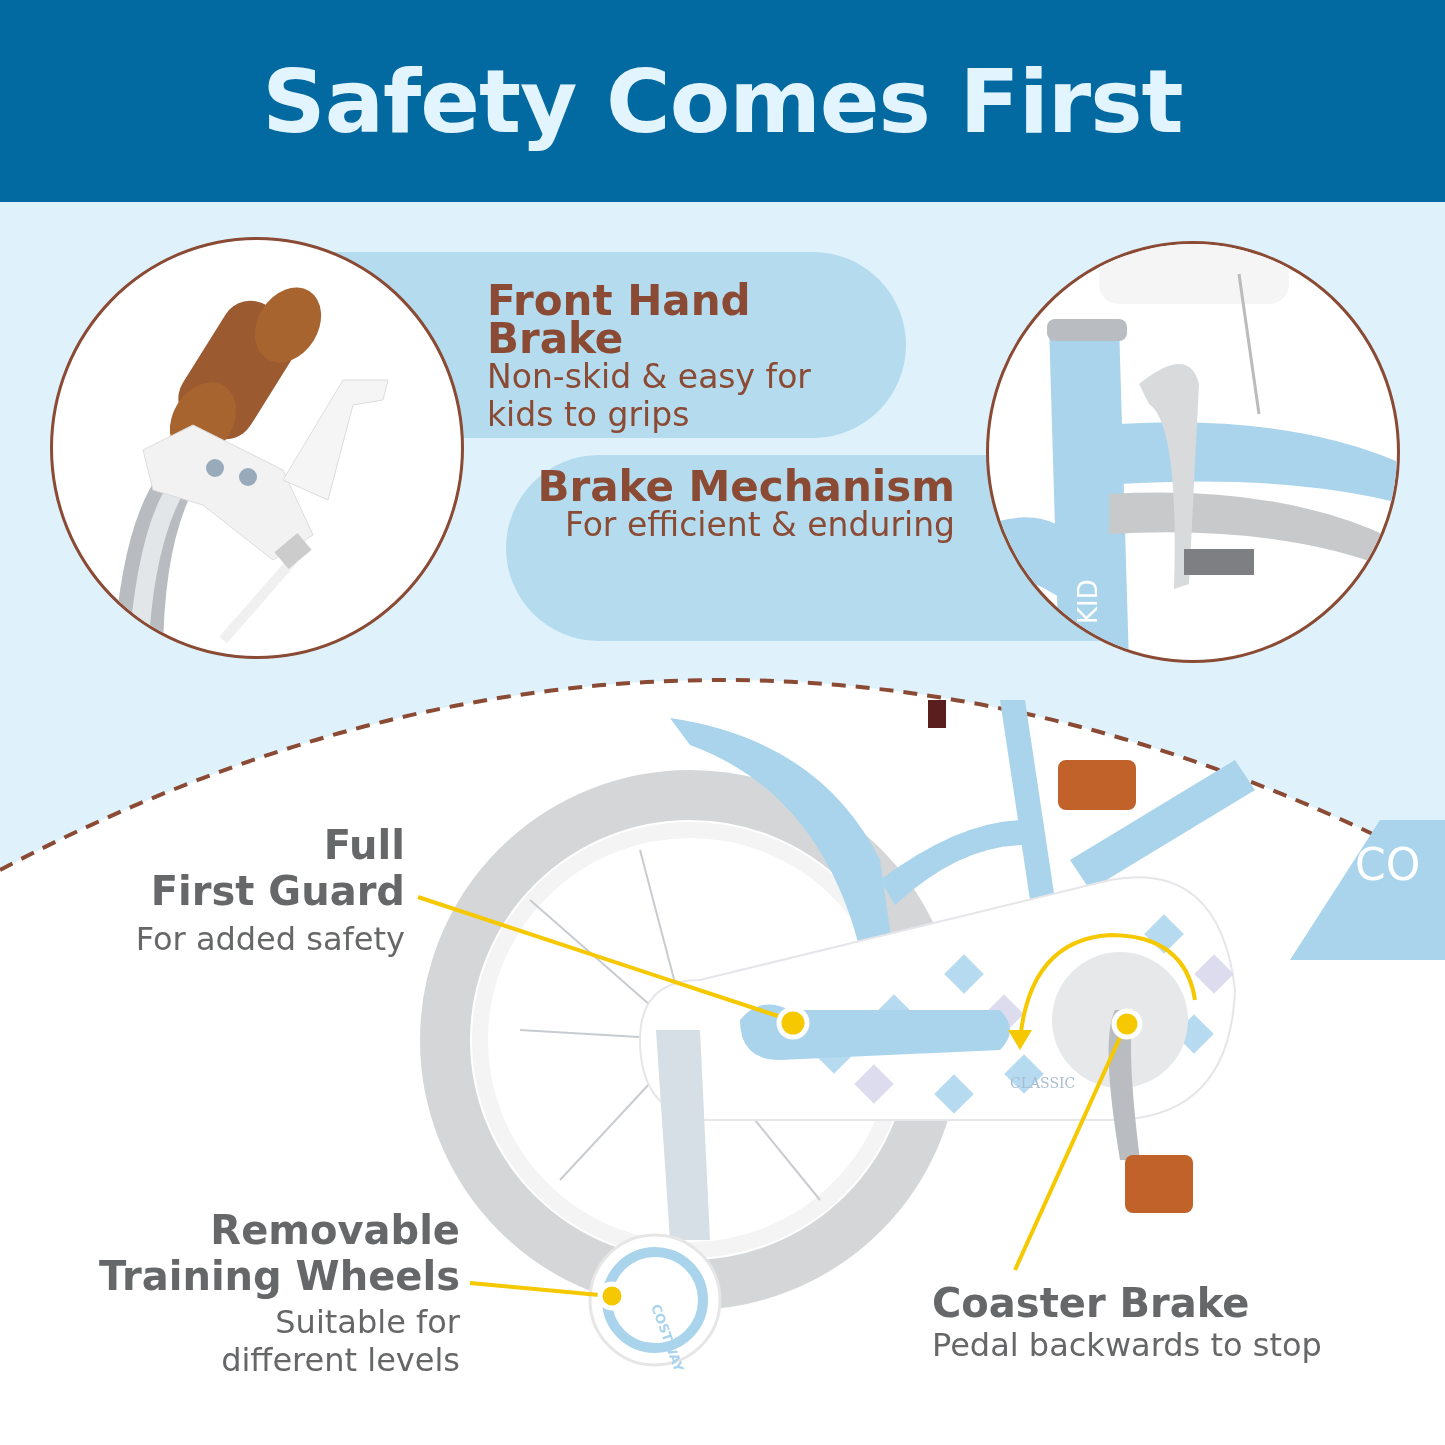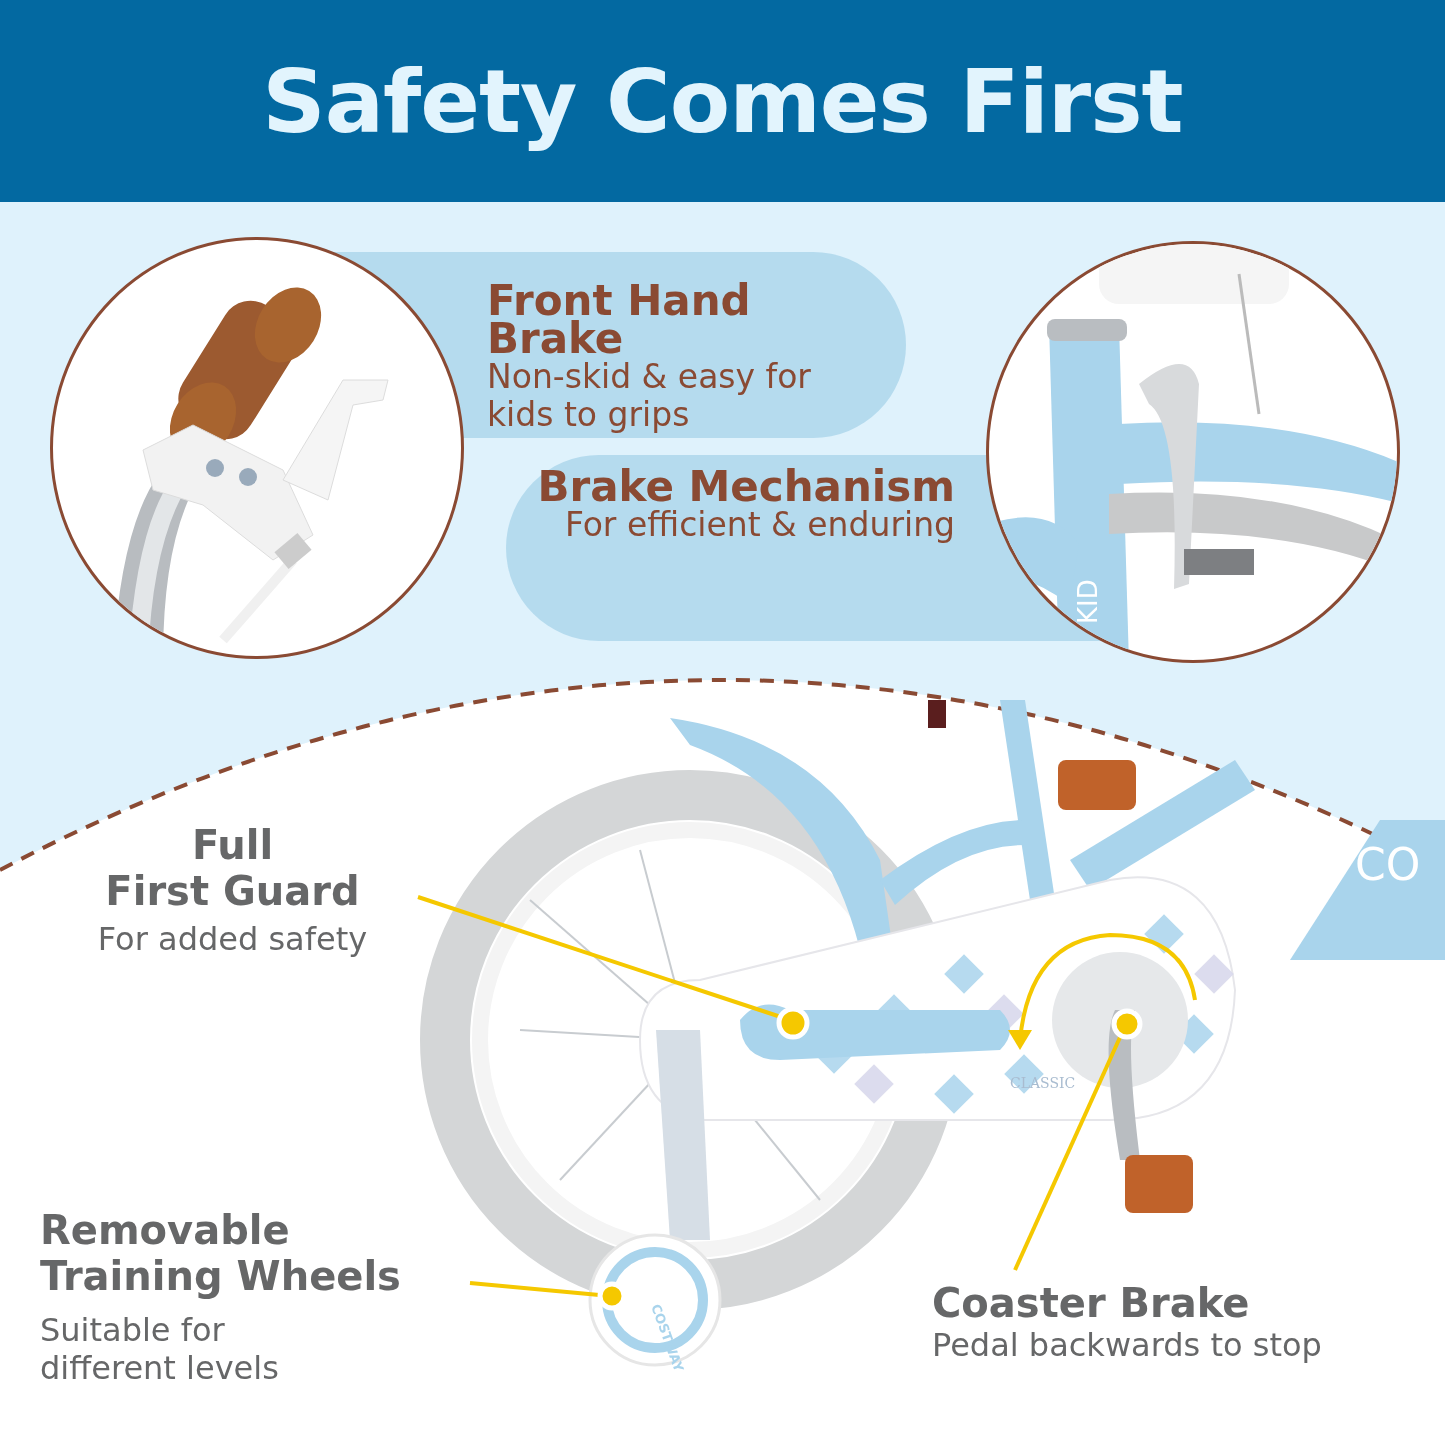--- a/index.html
+++ b/index.html
@@ -12,22 +12,22 @@
   .callout-title{color:#8a4a33;font-weight:bold;font-size:42px;line-height:38px;margin:0;}
   .callout-desc{color:#8a4a33;font-size:33px;line-height:38px;margin:0;}
   .c1{position:absolute;left:487px;top:282px;width:410px;}
   .c2{position:absolute;left:510px;top:468px;width:445px;text-align:right;}
   .circle{position:absolute;border:3px solid #8a4a33;border-radius:50%;background:#fff;overflow:hidden;box-sizing:border-box;}
   .circ-left{left:50px;top:237px;width:414px;height:422px;}
   .circ-right{left:986px;top:241px;width:414px;height:422px;}
   .lower{position:absolute;left:0;top:0;width:1445px;height:1445px;}
   .lbl-title{color:#666768;font-weight:bold;font-size:40px;line-height:46px;margin:0;}
   .lbl-desc{color:#666768;font-size:32px;line-height:38px;margin:0;}
-  .l-chain{position:absolute;left:60px;top:822px;width:345px;text-align:center;}
-  .l-train{position:absolute;left:40px;top:1207px;width:420px;text-align:left;}
+  .l-chain{position:absolute;left:60px;top:822px;width:345px;text-align:right;}
+  .l-train{position:absolute;left:40px;top:1207px;width:420px;text-align:right;}
   .l-coast{position:absolute;left:932px;top:1280px;width:480px;}
 </style>
 </head>
 <body>
 
 <div class="banner">
   <h1>Safety Comes First</h1>
 </div>
 
 <div class="upper"></div>
@@ -145,20 +145,20 @@
 
 <div class="l-chain">
   <p class="lbl-title">Full</p>
   <p class="lbl-title">First Guard</p>
   <p class="lbl-desc" style="margin-top:6px">For added safety</p>
 </div>
 
 <div class="l-train">
   <p class="lbl-title">Removable</p>
   <p class="lbl-title">Training Wheels</p>
-  <p class="lbl-desc" style="margin-top:12px">Suitable for</p>
+  <p class="lbl-desc" style="margin-top:4px">Suitable for</p>
   <p class="lbl-desc">different levels</p>
 </div>
 
 <div class="l-coast">
   <p class="lbl-title">Coaster Brake</p>
   <p class="lbl-desc">Pedal backwards to stop</p>
 </div>
 
 </body></html>

